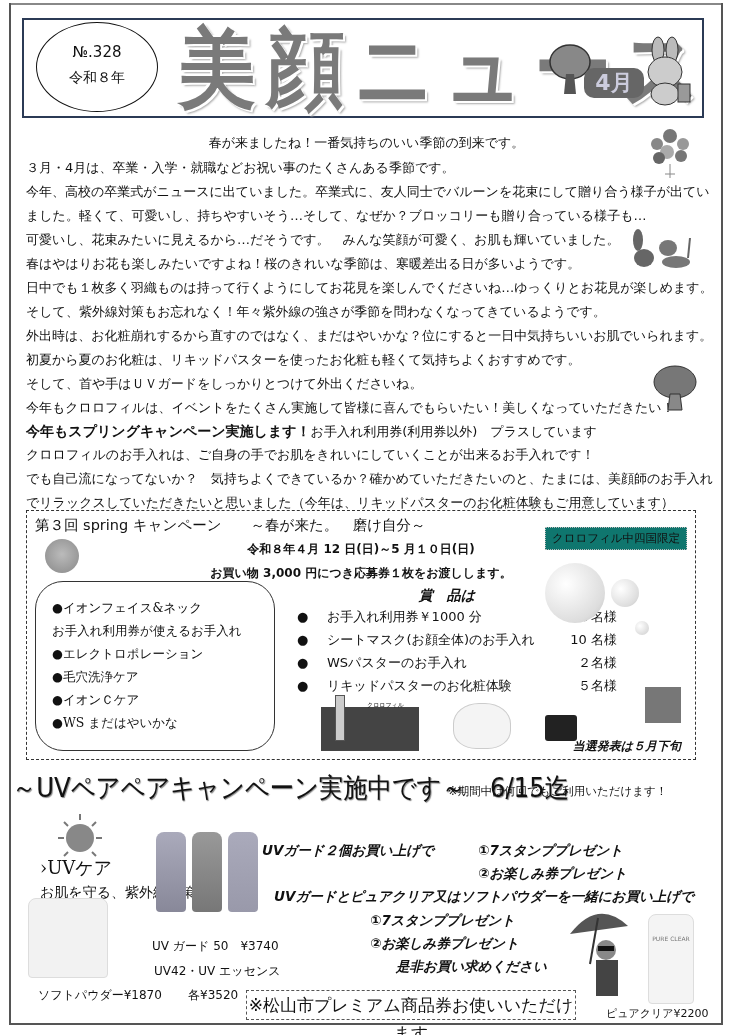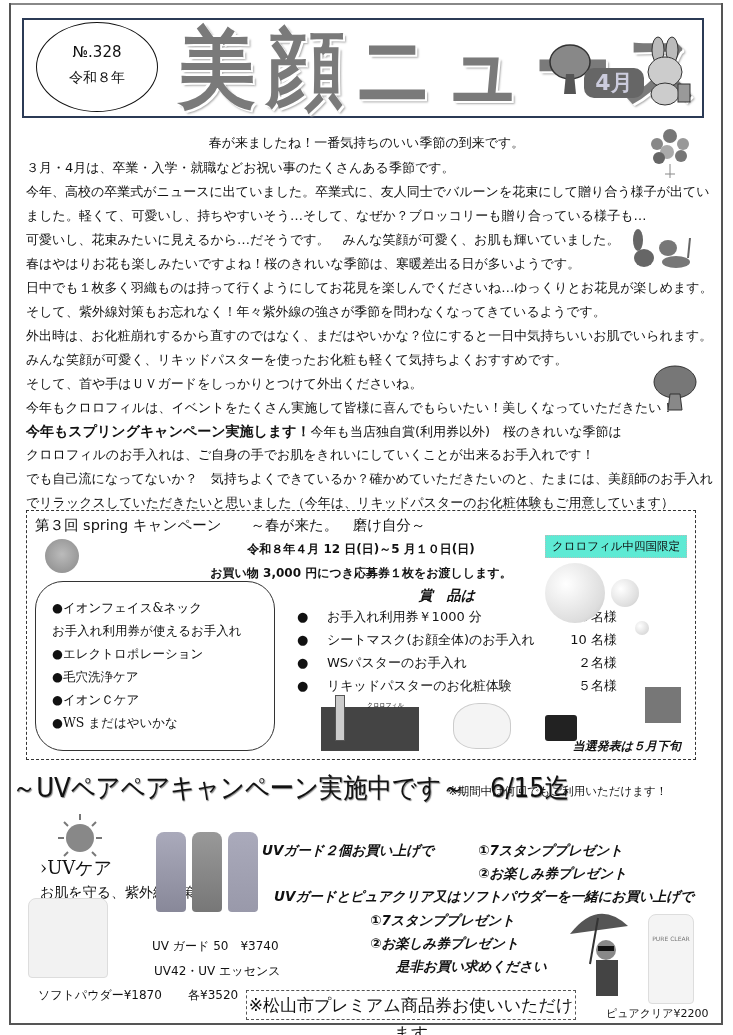--- a/index.html
+++ b/index.html
@@ -21,22 +21,22 @@
                  border-radius:10px; color:#ccd; font-weight:bold; font-size:22px; text-align:center; line-height:30px; }
   .tree-icon { position:absolute; left:548px; top:44px; width:44px; height:52px; }
   .rabbit-icon { position:absolute; left:636px; top:36px; width:58px; height:70px; }
   .line { position:absolute; left:26px; font-size:13px; white-space:nowrap; line-height:18px; }
   .center { left:0; right:0; text-align:center; }
   .bold-lead { font-weight:bold; font-size:14px; }
   .deco { position:absolute; }
   .campaign { position:absolute; left:26px; top:510px; width:670px; height:250px;
               border:1.5px dashed #333; box-sizing:border-box; }
   .camp-title { position:absolute; left:8px; top:5px; font-size:14.5px; white-space:nowrap; }
-  .camp-limit { position:absolute; right:8px; top:24px; font-size:11.5px; padding:3px 6px;
-                background:#5eead4; border:1px dotted #bbb; }
+  .camp-limit { position:absolute; right:8px; top:16px; font-size:11.5px; padding:3px 6px;
+                background:#0f766e; border:1px dotted #bbb; }
   .camp-dates { position:absolute; left:0; right:0; top:30px; text-align:center; font-size:12px; font-weight:bold; }
   .camp-note { position:absolute; left:0; right:0; top:54px; text-align:center; font-size:12px; font-weight:bold; }
   .smiley { position:absolute; left:18px; top:28px; width:34px; height:34px; border-radius:50%;
             background:radial-gradient(circle at 50% 45%, #bbb, #888); }
   .menu-box { position:absolute; left:8px; top:70px; width:240px; height:170px;
               border:1.3px solid #333; border-radius:28px; box-sizing:border-box; padding:14px 0 0 16px;
               font-family:"DejaVu Serif","Liberation Serif",serif; font-size:12.5px; }
   .menu-box div { line-height:23px; white-space:nowrap; }
   .prizes { position:absolute; left:270px; top:76px; width:330px; }
   .prize-head { text-align:center; font-weight:bold; font-style:italic; font-size:14px; margin-left:-30px; }
@@ -81,25 +81,25 @@
 
 <div class="line center" style="top:134px;">春が来ましたね！一番気持ちのいい季節の到来です。</div>
 <div class="line" style="top:159px;">３月・4月は、卒業・入学・就職などお祝い事のたくさんある季節です。</div>
 <div class="line" style="top:183px;">今年、高校の卒業式がニュースに出ていました。卒業式に、友人同士でバルーンを花束にして贈り合う様子が出てい</div>
 <div class="line" style="top:207px;">ました。軽くて、可愛いし、持ちやすいそう…そして、なぜか？ブロッコリーも贈り合っている様子も…</div>
 <div class="line" style="top:231px;">可愛いし、花束みたいに見えるから…だそうです。　みんな笑顔が可愛く、お肌も輝いていました。</div>
 <div class="line" style="top:255px;">春はやはりお花も楽しみたいですよね！桜のきれいな季節は、寒暖差出る日が多いようです。</div>
 <div class="line" style="top:279px;">日中でも１枚多く羽織ものは持って行くようにしてお花見を楽しんでくださいね…ゆっくりとお花見が楽しめます。</div>
 <div class="line" style="top:303px;">そして、紫外線対策もお忘れなく！年々紫外線の強さが季節を問わなくなってきているようです。</div>
 <div class="line" style="top:327px;">外出時は、お化粧崩れするから直すのではなく、まだはやいかな？位にすると一日中気持ちいいお肌でいられます。</div>
-<div class="line" style="top:351px;">みんな笑顔が可愛く、リキッドパスターを使ったお化粧も軽くて気持ちよくおすすめです。</div>
+<div class="line" style="top:351px;">初夏から夏のお化粧は、リキッドパスターを使ったお化粧も軽くて気持ちよくおすすめです。</div>
 <div class="line" style="top:375px;">そして、首や手はＵＶガードをしっかりとつけて外出くださいね。</div>
 <div class="line" style="top:399px;">今年もクロロフィルは、イベントをたくさん実施して皆様に喜んでもらいたい！美しくなっていただきたい！</div>
 <div class="line" style="top:422px;">
-  <span class="bold-lead">今年もスプリングキャンペーン実施します！</span><span>今年も当店独自賞(利用券以外)　桜のきれいな季節は</span>
+  <span class="bold-lead">今年もスプリングキャンペーン実施します！</span><span>お手入れ利用券(利用券以外)　プラスしています</span>
 </div>
 <div class="line" style="top:446px;">クロロフィルのお手入れは、ご自身の手でお肌をきれいにしていくことが出来るお手入れです！</div>
 <div class="line" style="top:470px;">でも自己流になってないか？　気持ちよくできているか？確かめていただきたいのと、たまには、美顔師のお手入れ</div>
 <div class="line" style="top:494px;">でリラックスしていただきたいと思いました（今年は、リキッドパスターのお化粧体験もご用意しています）</div>
 
 <svg class="deco" style="left:645px;top:128px;width:50px;height:52px;" viewBox="0 0 50 52">
   <circle cx="25" cy="8" r="7" fill="#777"></circle>
     <circle cx="12" cy="16" r="6" fill="#888"></circle>
     <circle cx="38" cy="16" r="6" fill="#999"></circle>
   <circle cx="22" cy="24" r="7" fill="#aaa"></circle>

